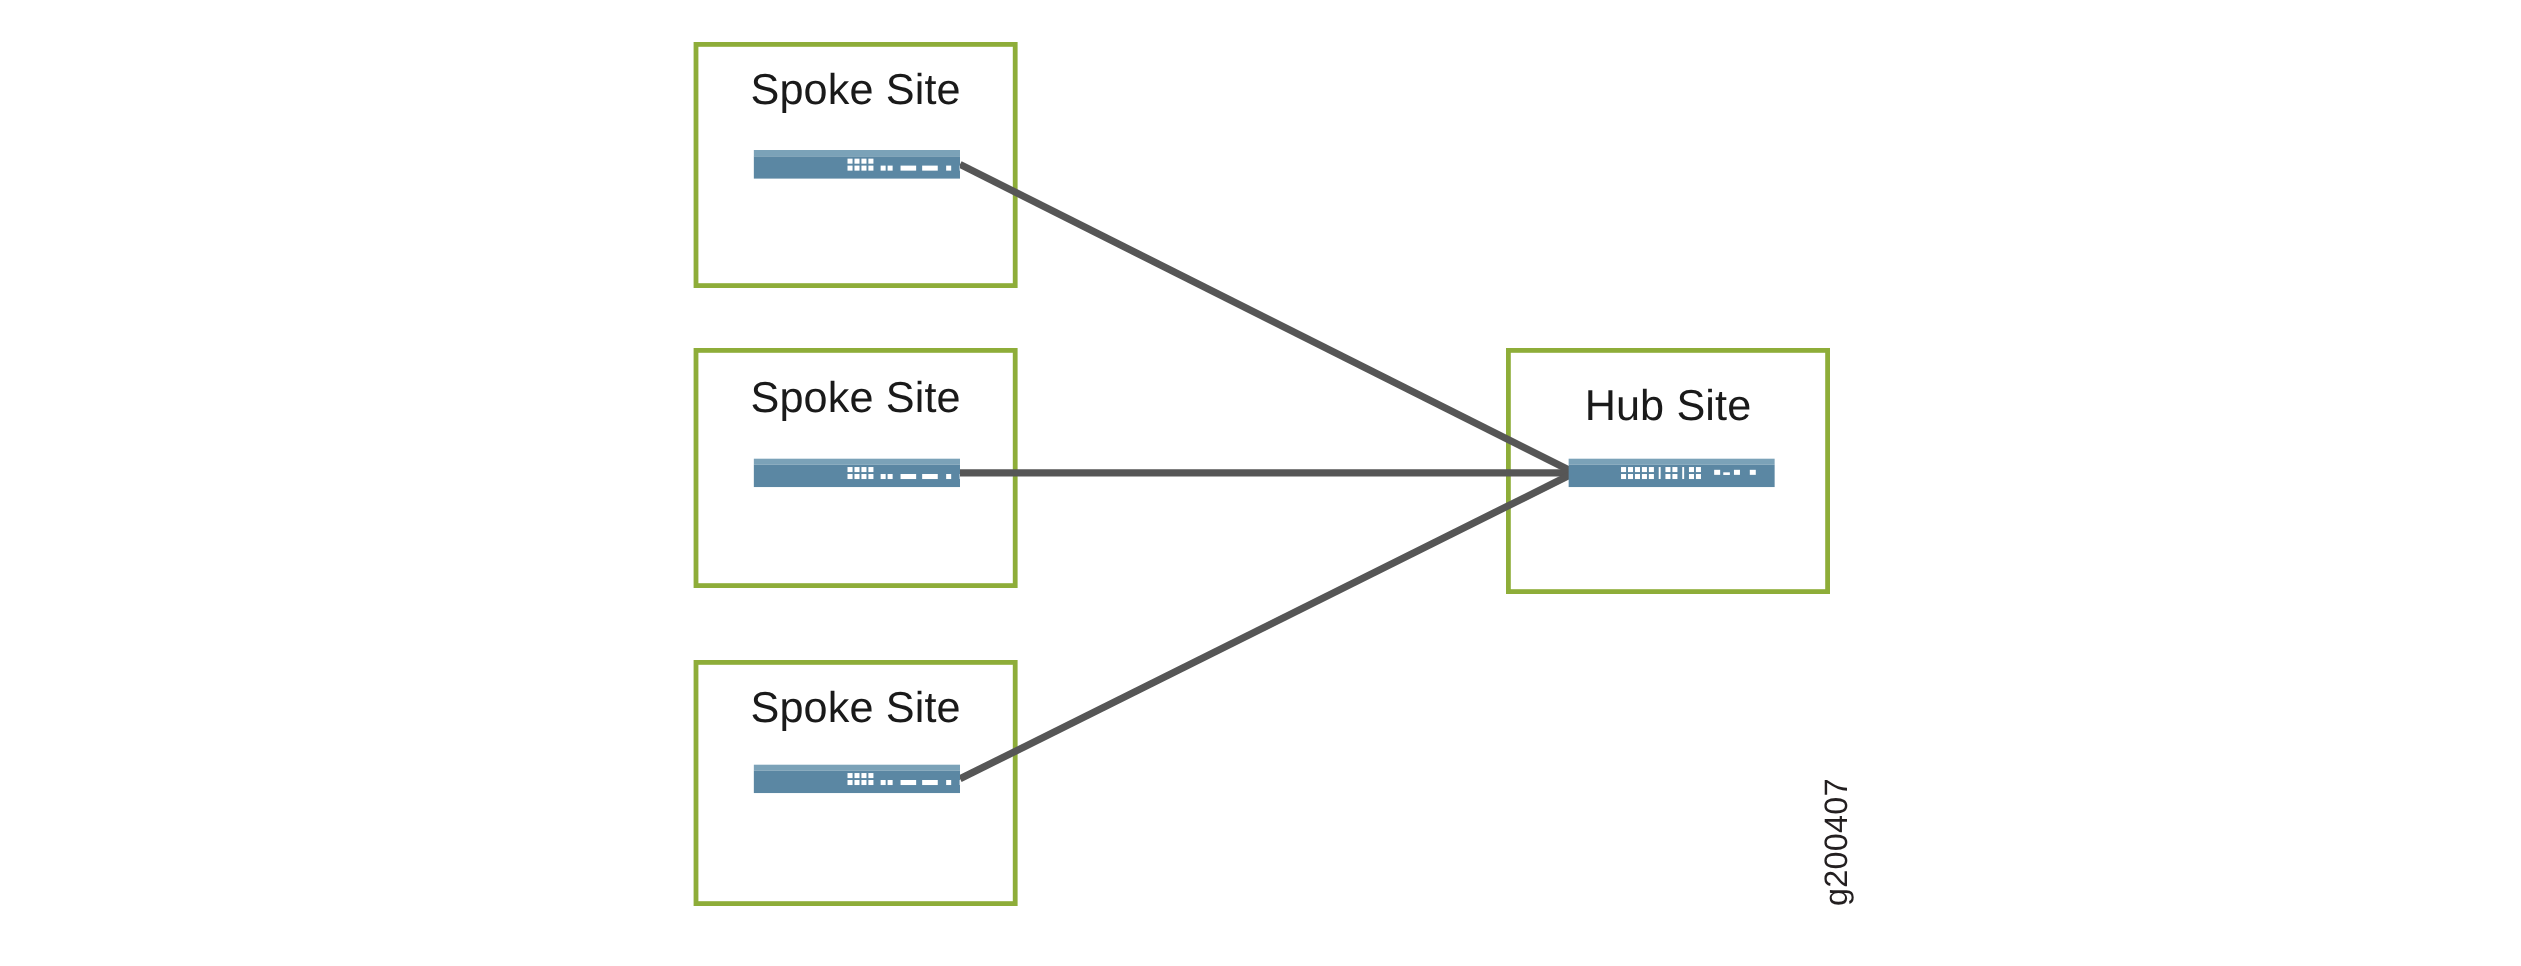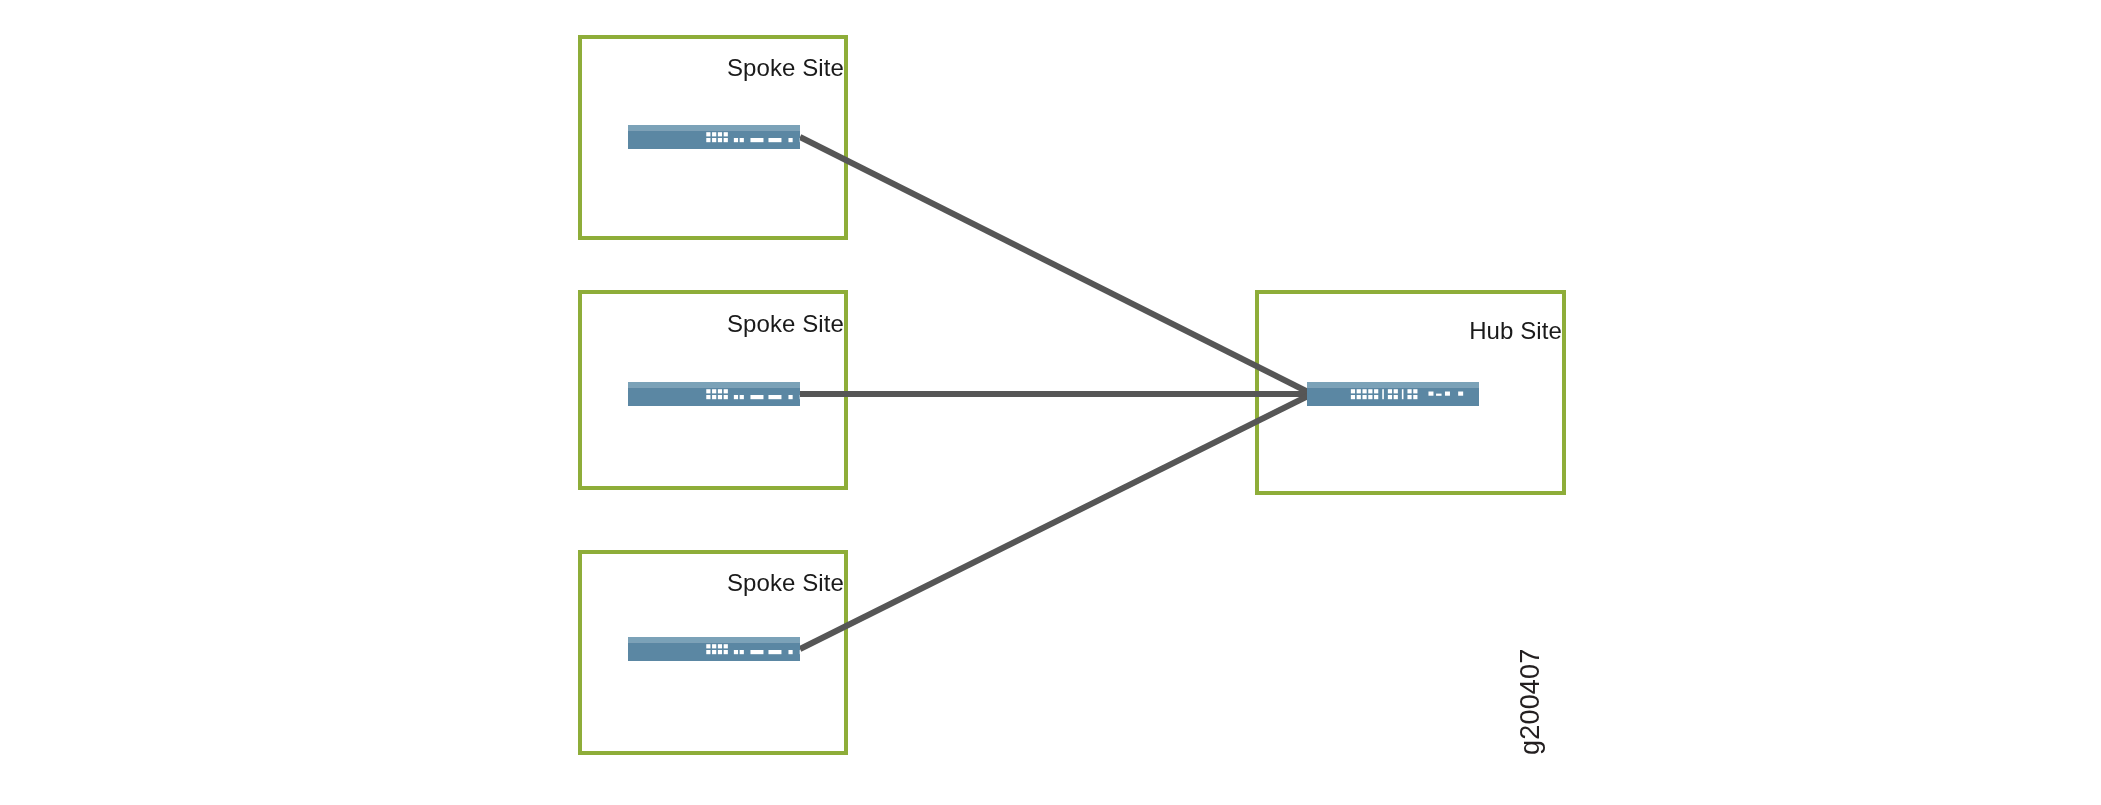--- a/index.html
+++ b/index.html
@@ -24,22 +24,22 @@
     position: absolute;
     box-sizing: border-box;
     border: 4px solid #8ead39;
     background: #ffffff;
     z-index: 2;
   }
   .site-title {
     position: absolute;
     left: 0;
     right: 0;
-    text-align: right;
-    font-size: 24px;
+    text-align: center;
+    font-size: 36px;
     font-weight: 400;
     color: #1a1a1a;
     letter-spacing: 0.1px;
     white-space: nowrap;
   }
 
   
   .device {
     position: absolute;
     z-index: 4;
@@ -151,21 +151,21 @@
             <rect x="95.66000000000001" y="13" width="4.2" height="4.2" fill="#ffffff"></rect>
             <rect x="105.86000000000001" y="12.999999999999998" width="4.2" height="4.2" fill="#ffffff"></rect>
             <rect x="111.66000000000001" y="12.999999999999998" width="4.2" height="4.2" fill="#ffffff"></rect>
             <rect x="122.46000000000001" y="12.999999999999998" width="13" height="4.2" fill="#ffffff"></rect>
             <rect x="140.46" y="12.999999999999998" width="13" height="4.2" fill="#ffffff"></rect>
             <rect x="160.46" y="12.999999999999998" width="4.2" height="4.2" fill="#ffffff"></rect>
             <rect x="171.66" y="12.999999999999998" width="4.2" height="4.2" fill="#ffffff"></rect>
           </g>
         </svg>
       </div>
-      <div class="site-box" style="left: 1255px; top: 290px; width: 311px; height: 205px; border-color: rgb(142, 173, 57);">
+      <div class="site-box" style="left: 1255px; top: 290px; width: 270px; height: 205px; border-color: rgb(142, 173, 57);">
         <div class="site-title" style="top: 23px; color: rgb(26, 26, 26);">Hub Site</div>
       </div>
       <div class="device" style="left: 1307px; top: 382px;">
         <svg width="172" height="24" viewBox="0 0 172 24">
           <rect x="0" y="0" width="172" height="5.28" fill="#7ba2b8"></rect>
           <rect x="0" y="5.28" width="172" height="18.72" fill="#5b87a3"></rect>
           <g>
             <rect x="43.86" y="7.199999999999999" width="4.2" height="4.2" fill="#ffffff"></rect>
             <rect x="49.66" y="7.199999999999999" width="4.2" height="4.2" fill="#ffffff"></rect>
             <rect x="55.46" y="7.199999999999999" width="4.2" height="4.2" fill="#ffffff"></rect>

